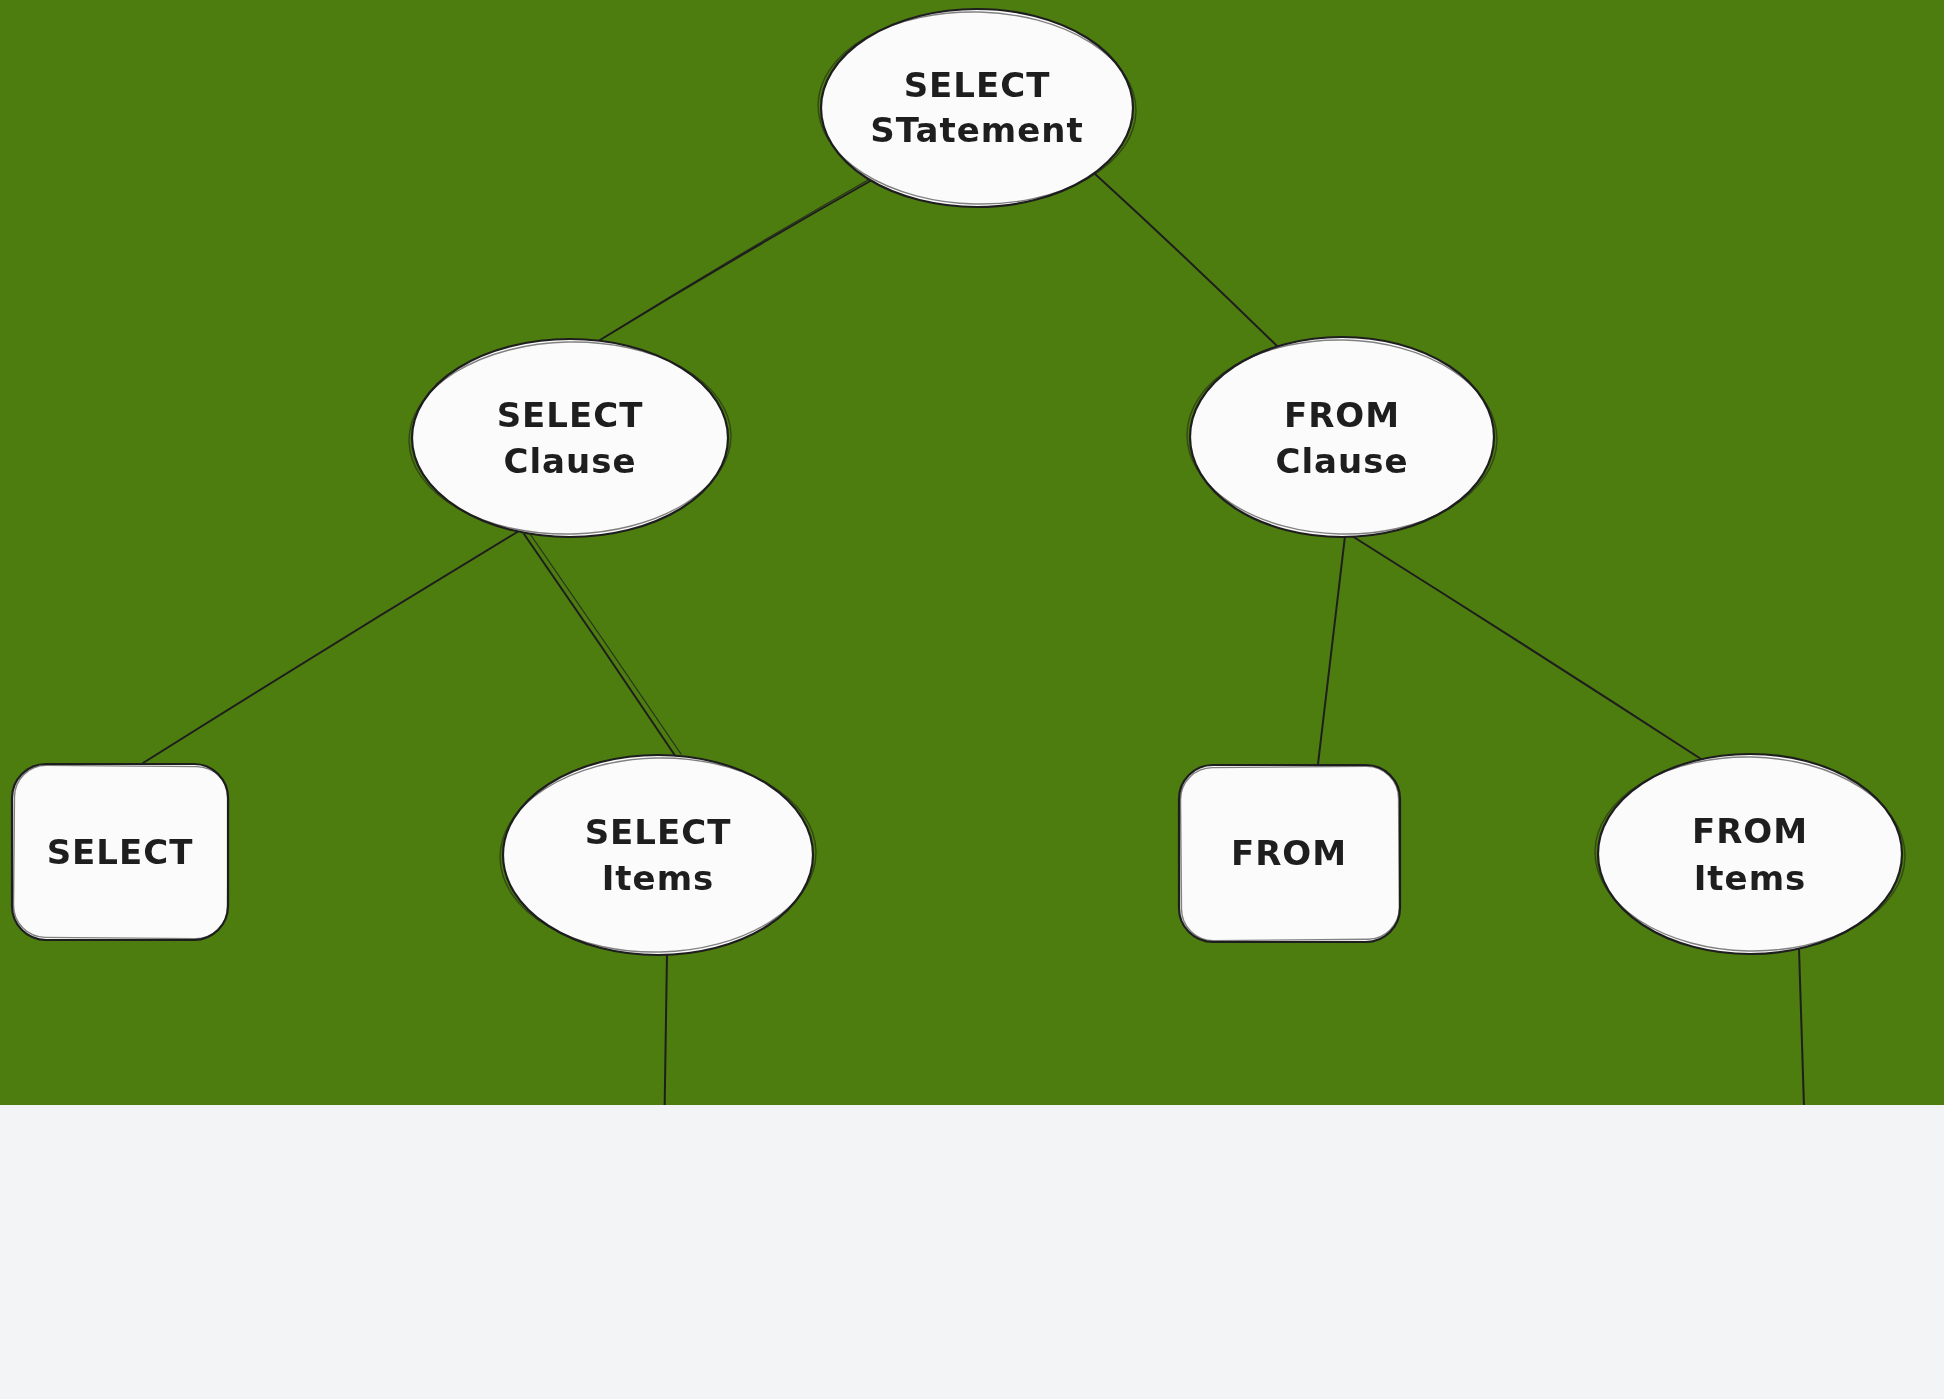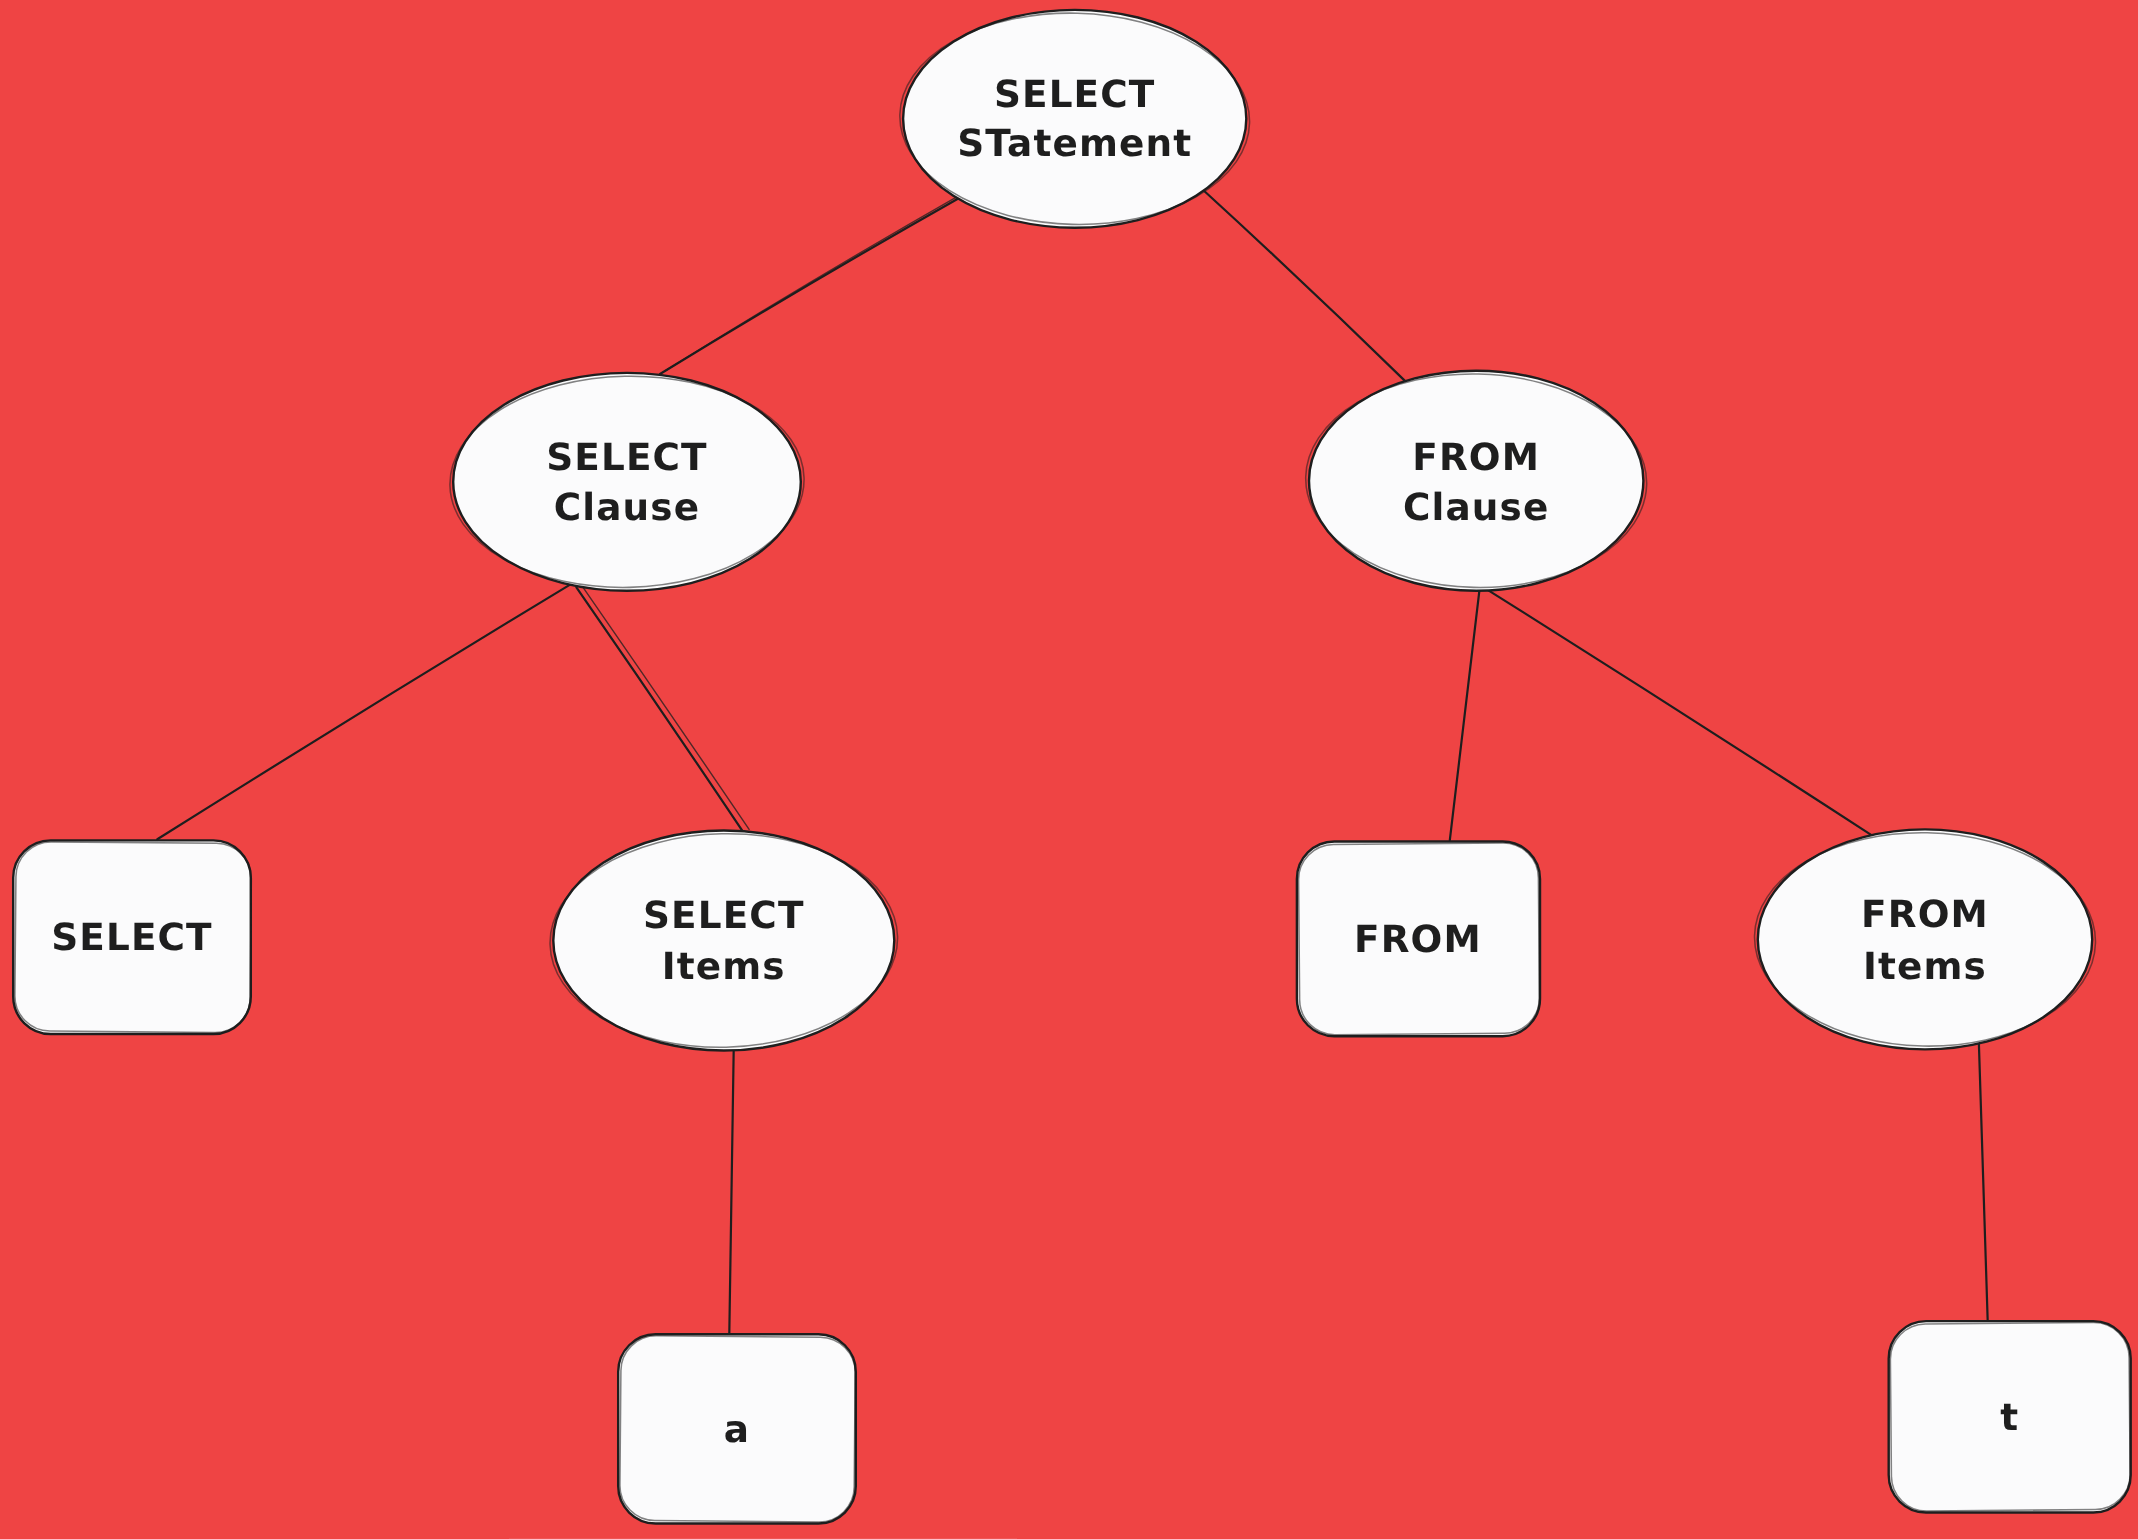--- a/index.html
+++ b/index.html
@@ -3,22 +3,22 @@
 <meta charset="utf-8">
 <style>
   html, body {
     margin: 0;
     padding: 0;
     background: #f3f4f6;
   }
   .canvas {
     position: relative;
     width: 1944px;
-    height: 1399px;
-    background: #ef4444;
+    height: 1105px;
+    background: #4d7c0f;
     overflow: hidden;
   }
   svg { display: block; }
   .shape {
     fill: #fbfbfc;
     stroke: #1e1e1e;
     stroke-width: 2.2;
   }
   .shape-echo {
     fill: none;

